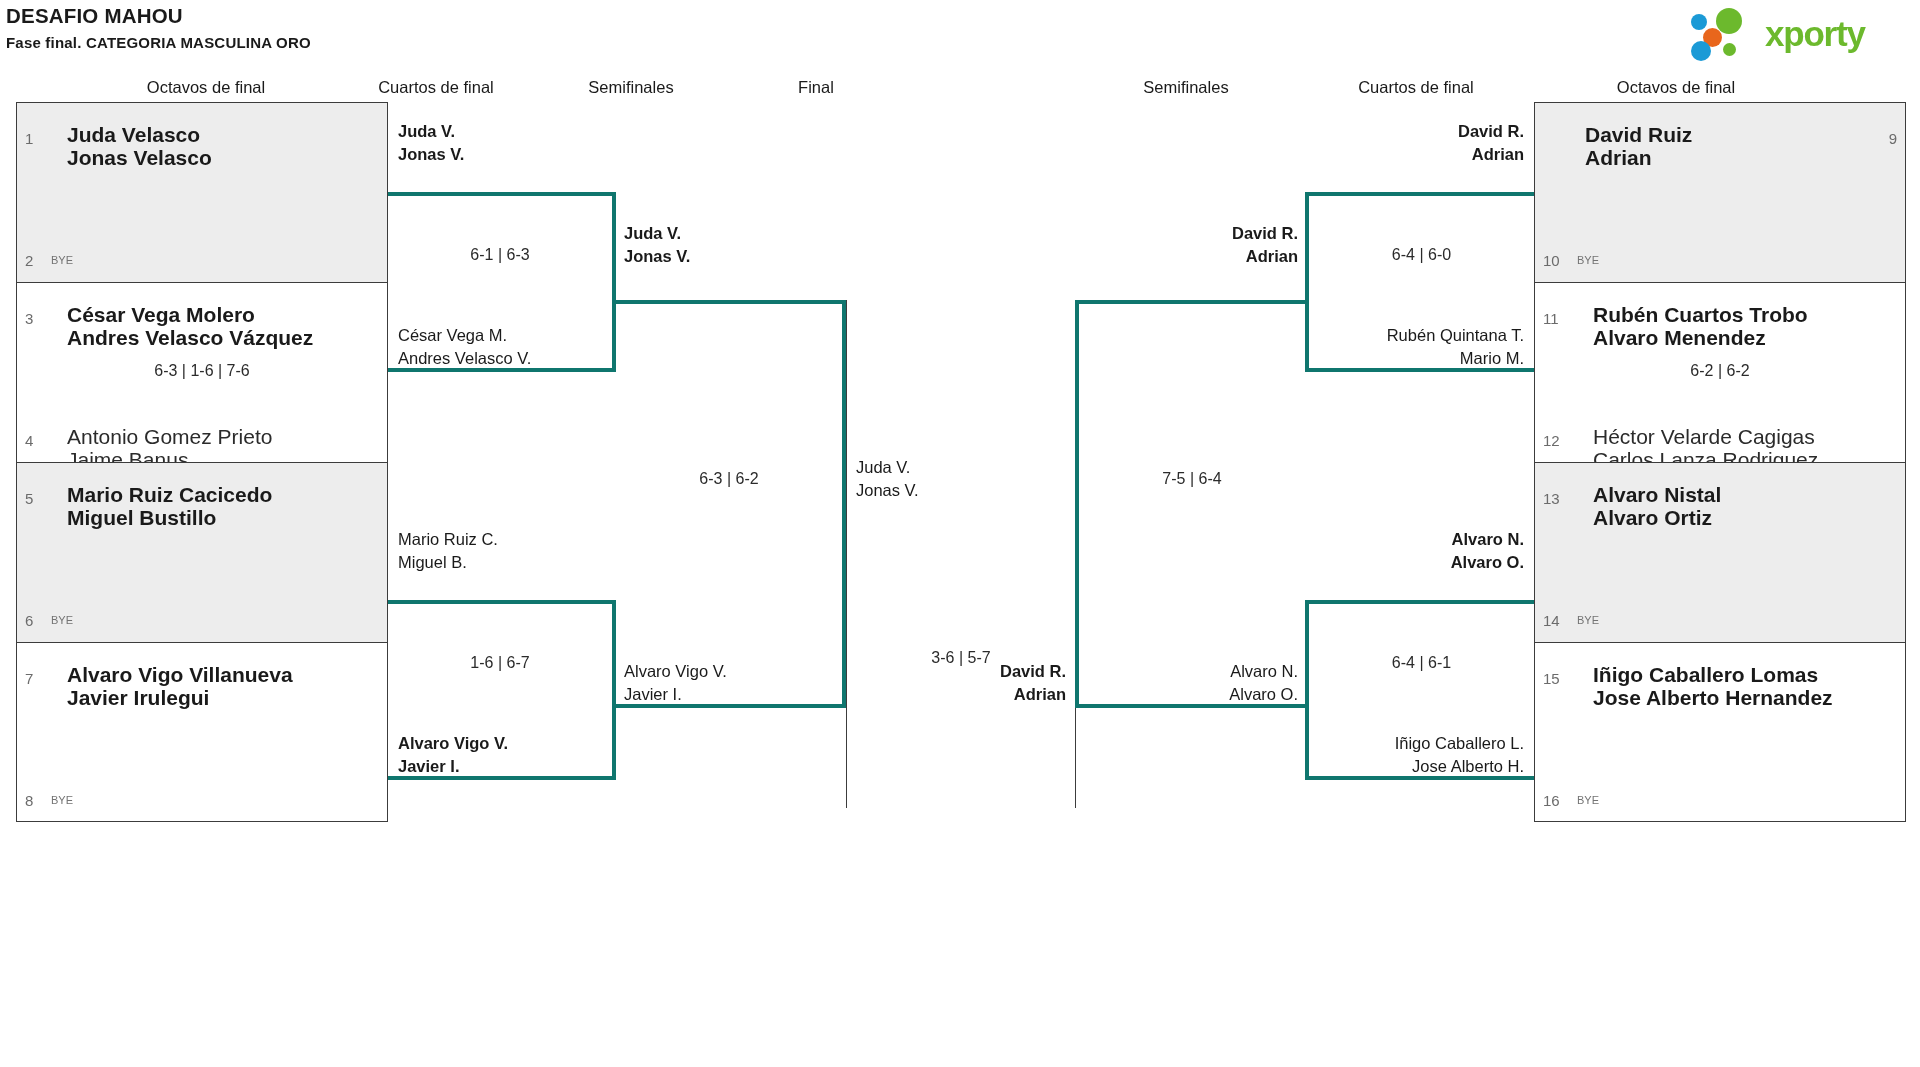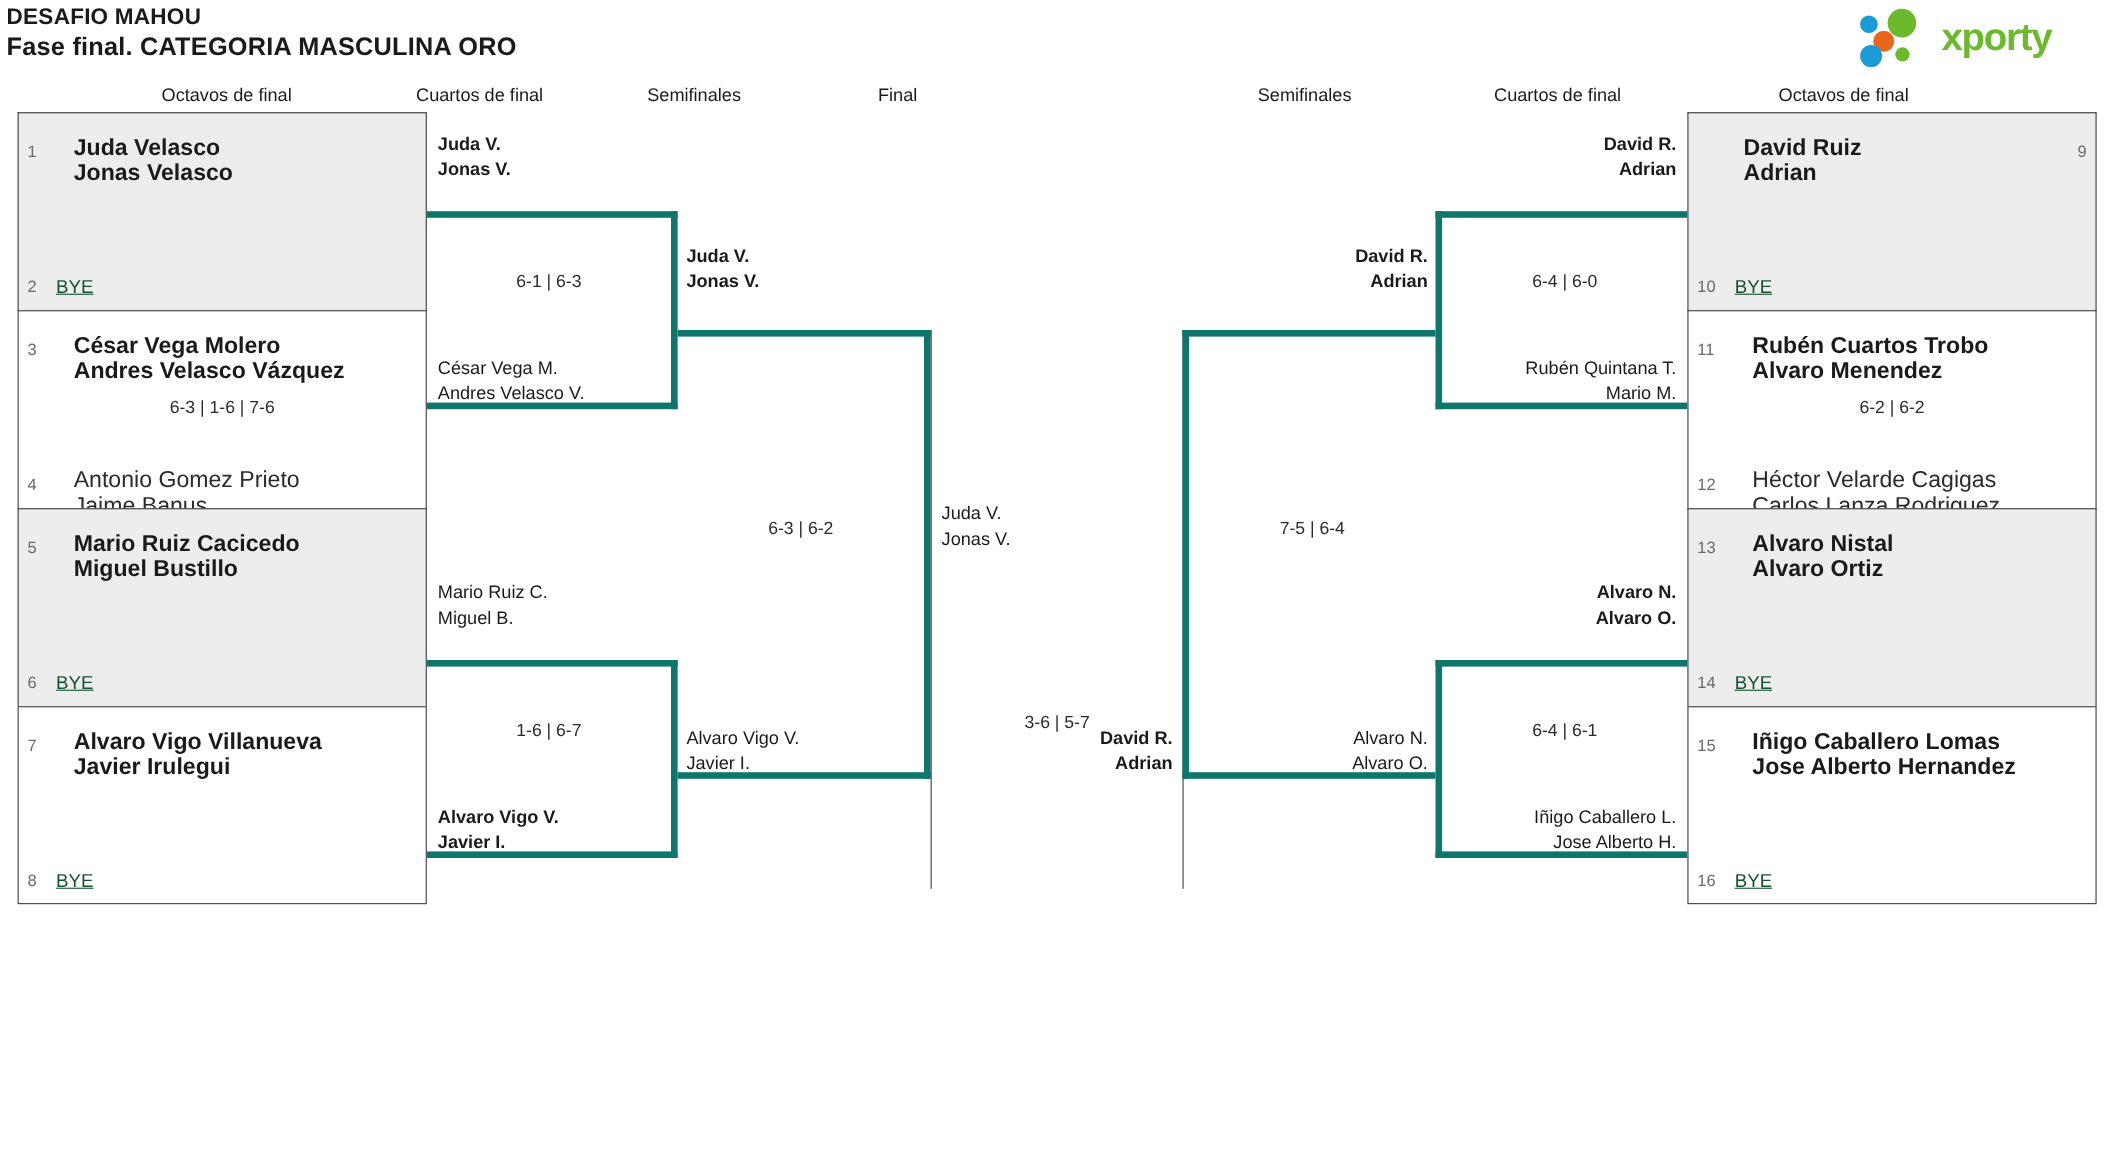--- a/index.html
+++ b/index.html
@@ -14,21 +14,21 @@
   
   .header {
     position: absolute; left: 0; top: 0; width: 1920px; height: 72px;
   }
   .title-block { position: absolute; left: 6px; top: 2px; }
   .title-main {
     font-size: 20.5px; font-weight: bold; letter-spacing: .2px;
     line-height: 27px; color: #1a1a1a;
   }
   .title-sub {
-    font-size: 23px; font-weight: bold; letter-spacing: .2px;
+    font-size: 15px; font-weight: bold; letter-spacing: .2px;
     line-height: 27px; color: #1a1a1a;
   }
 
   
   .logo { position: absolute; right: 8px; top: 4px; width: 225px; height: 60px; }
   .logo-dots { position: absolute; left: 4px; top: 4px; width: 72px; height: 52px; }
   .dot { position: absolute; border-radius: 50%; }
   .logo-word {
     position: absolute; left: 78px; top: 0px;
     font-size: 35px; font-weight: bold; letter-spacing: -1.2px;
@@ -63,28 +63,28 @@
 
   .names {
     position: absolute; left: 34px; right: 8px;
     font-size: 21px; line-height: 23px; color: #1a1a1a; margin-left: 16px;
   }
   .names.win { font-weight: bold; }
   .names.lose { font-weight: normal; color: #2b2b2b; }
   .names .ln { display: block; white-space: nowrap; }
 
   .bye {
-    position: absolute; font-size: 17px; color: #14532d;
-    line-height: 23px; left: 34px; text-decoration: underline;
+    position: absolute; font-size: 11px; color: #737373;
+    line-height: 23px; left: 34px;
   }
 
   
   .conn {
     position: absolute;
-    border: 6px solid #0f766e;
+    border: 4px solid #0f766e;
     background: transparent;
   }
   .conn.left  { border-left: none; }
   .conn.right { border-right: none; }
 
   .score {
     position: absolute; width: 100%; text-align: center;
     font-size: 16px; color: #2b2b2b; line-height: 21px;
   }
 

